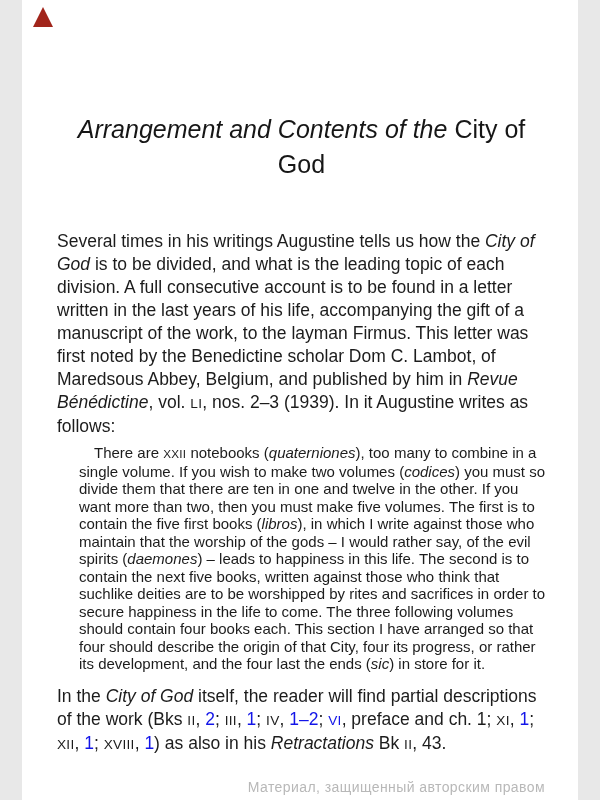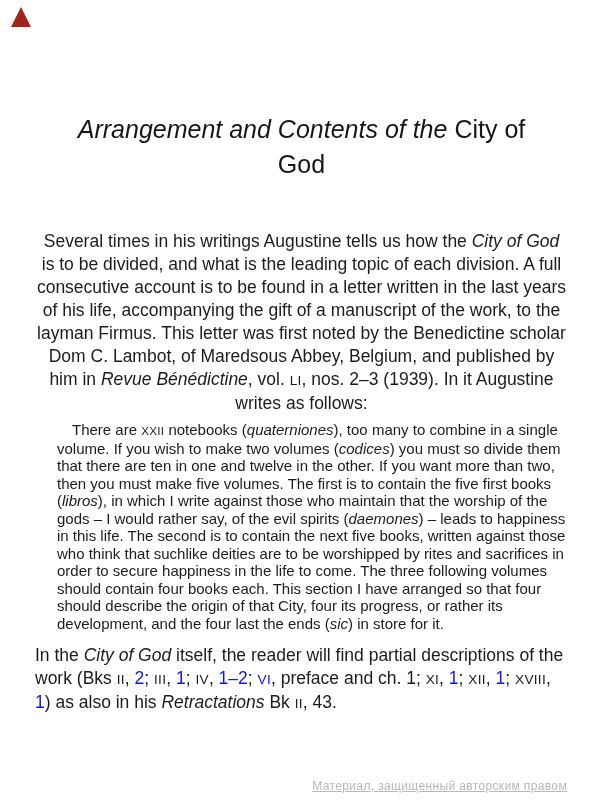--- a/index.html
+++ b/index.html
@@ -1,18 +1,18 @@
 <!DOCTYPE html>
 <html style="--link: #1315e8;"><head>
 <meta charset="utf-8">
 <style>
   html, body { margin: 0; padding: 0; background: #e8e8e8; }
   .page {
     position: relative;
-    width: 600px;
+    width: 556px;
     height: 800px;
     margin: 0 auto;
     background: #ffffff;
     overflow: hidden;
     font-family: "Liberation Sans", sans-serif;
     color: #1c1c1c;
   }
   .corner-mark {
     position: absolute;
     left: 8px;
@@ -31,39 +31,38 @@
     line-height: 35px;
     font-weight: normal;
     color: #161616;
   }
   .para {
     margin: 0;
     font-size: 17.5px;
     line-height: 23px;
     text-align: left;
   }
-  .para.first { margin-top: 48px; text-align: center; }
+  .para.first { margin-top: 48px; }
   .para.last  { margin-top: 12px; }
   .quote {
     margin: 6px 0 0 22px;
     font-size: 15px;
     line-height: 17.5px;
     text-indent: 15px;
   }
   .seg-i  { font-style: italic; }
   .seg-sc { text-transform: uppercase; font-size: 0.78em; letter-spacing: 0.02em; }
   .seg-lk { color: var(--link, #1315e8); }
   .watermark {
     position: absolute;
     right: 33px;
     top: 779px;
-    font-size: 12px;
+    font-size: 14px;
     letter-spacing: 0.03em;
     color: #b8b8b8;
-    text-decoration: underline;
   }
 </style>
 </head>
 <body>
 
 <div class="page">
 
   <svg class="corner-mark" viewBox="0 0 26 24" aria-hidden="true">
     <polygon points="3,22 13,2 23,22" fill="#a1251b"></polygon>
   </svg>

